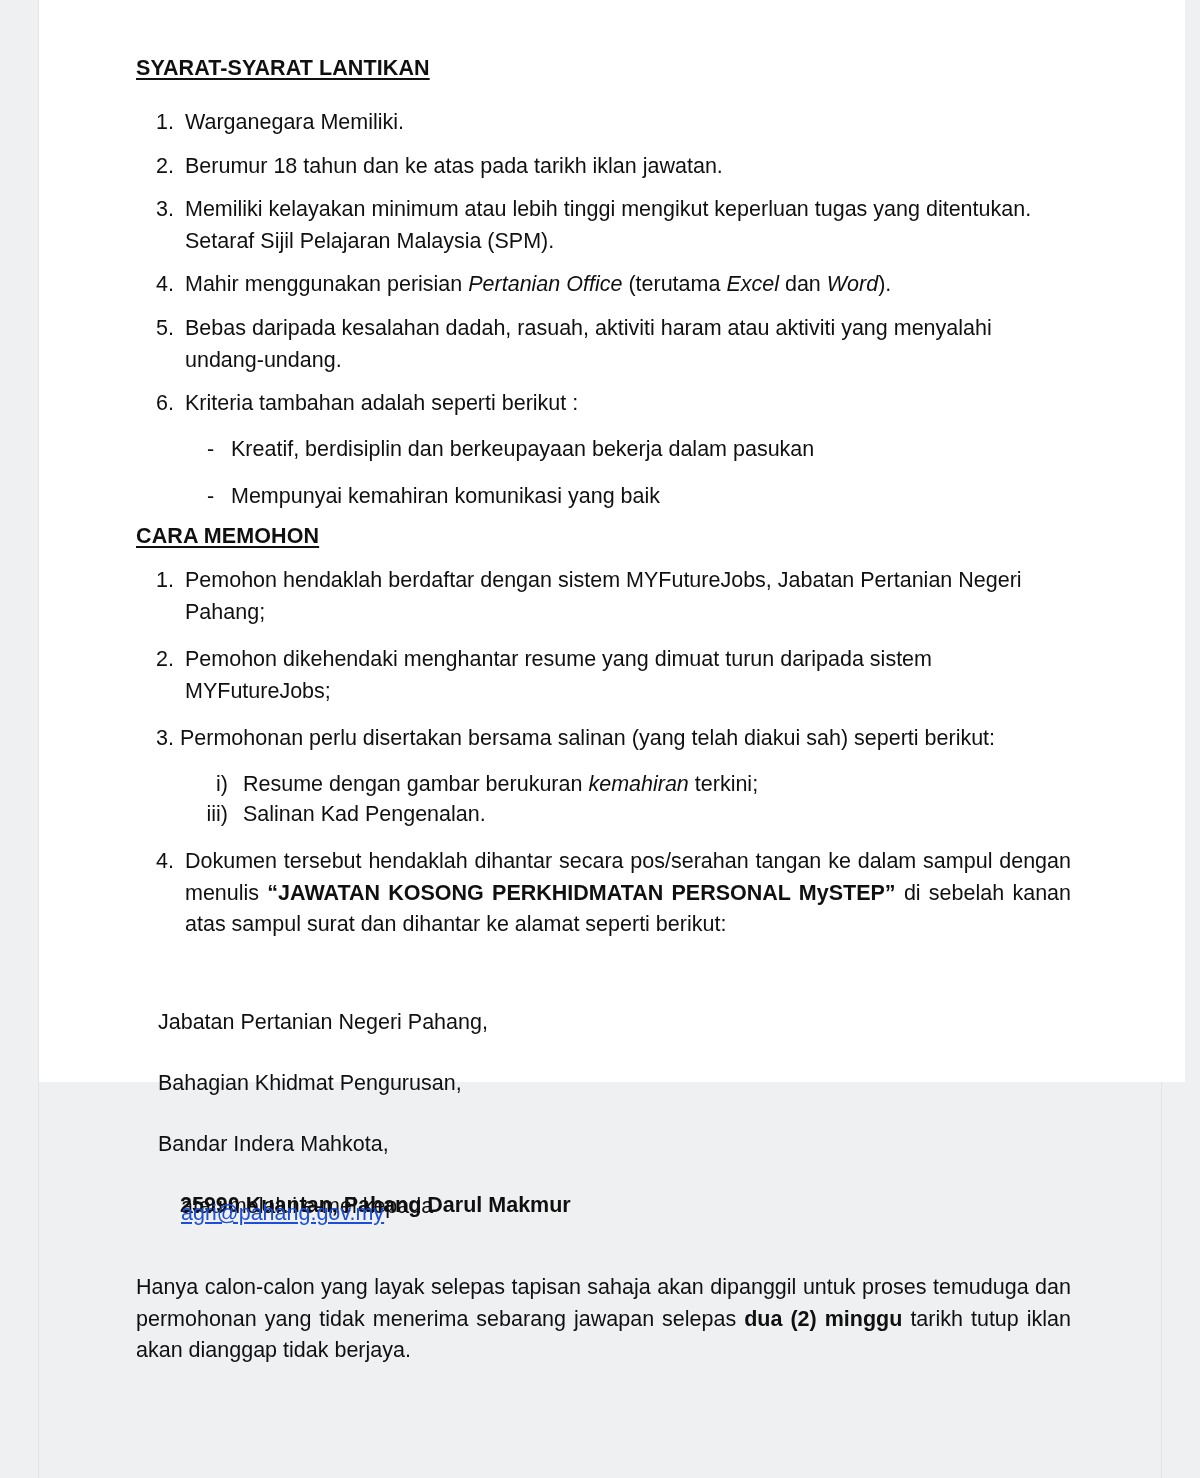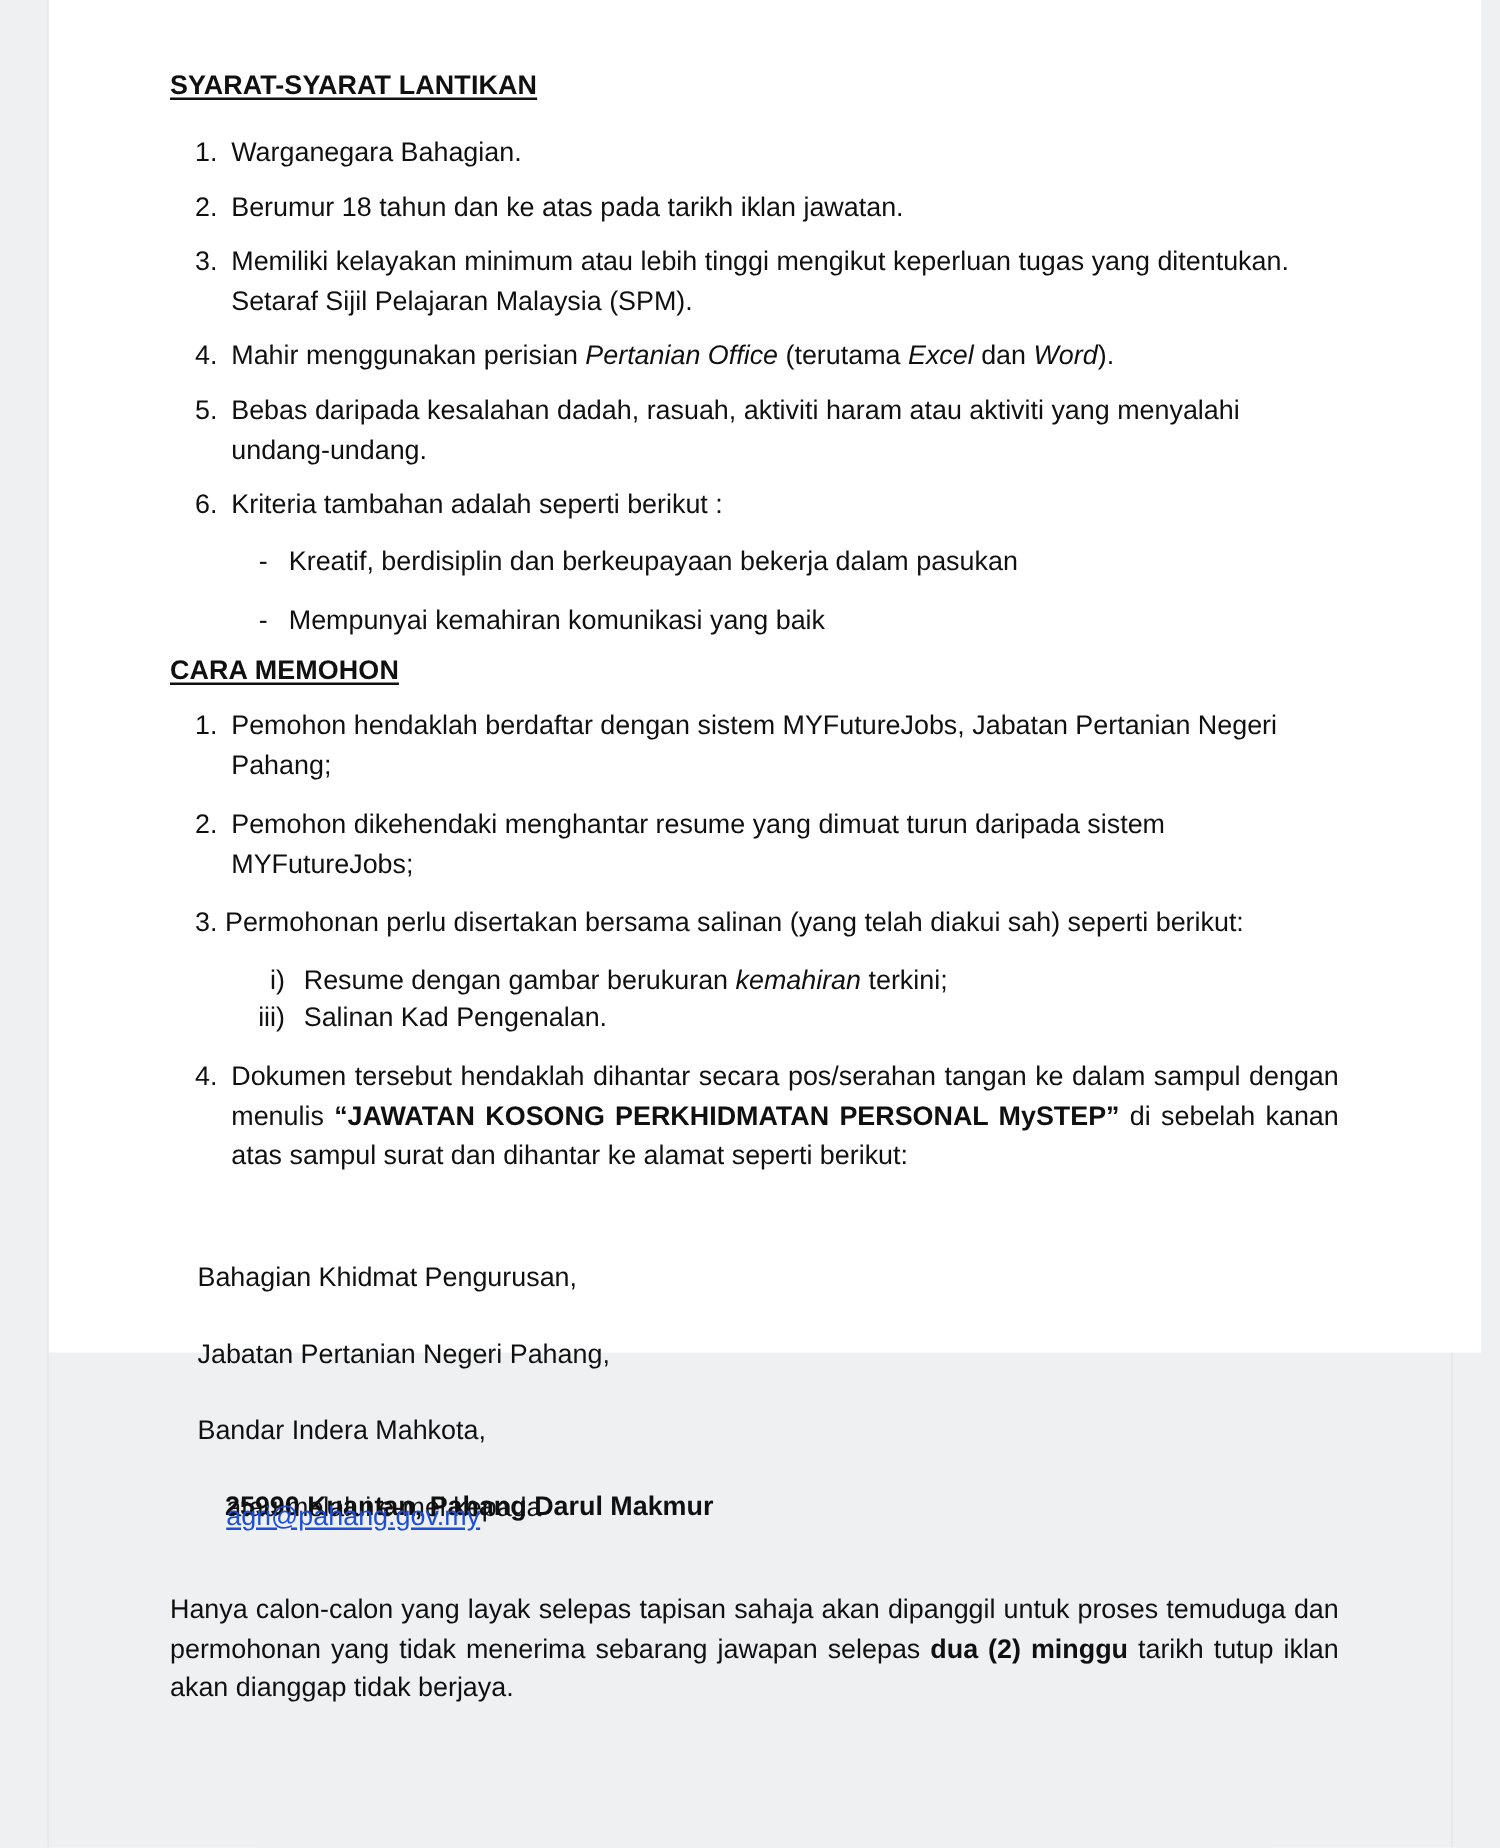--- a/index.html
+++ b/index.html
@@ -170,21 +170,21 @@
 
 <div class="page">
   <div class="doc">
 
     <div class="section-heading" id="h-syarat">SYARAT-SYARAT LANTIKAN</div>
 
     <ol class="num-list" id="list-syarat">
 
       <li>
         <span class="marker">1.</span>
-        <span class="txt">Warganegara Bahagian.</span>
+        <span class="txt">Warganegara Memiliki.</span>
       </li>
 
       <li>
         <span class="marker">2.</span>
         <span class="txt">Berumur 18 tahun dan ke atas pada tarikh iklan jawatan.</span>
       </li>
 
       <li>
         <span class="marker">3.</span>
         <span class="txt">Memiliki kelayakan minimum atau lebih tinggi mengikut keperluan tugas yang ditentukan. Setaraf Sijil Pelajaran Malaysia (SPM).</span>
@@ -247,22 +247,22 @@
         </ul>
       </li>
 
       <li>
         <span class="marker">4.</span>
         <span class="txt justify">Dokumen tersebut hendaklah dihantar secara pos/serahan tangan ke dalam sampul dengan menulis <strong class="bd">“JAWATAN KOSONG PERKHIDMATAN PERSONAL MySTEP”</strong> di sebelah kanan atas sampul surat dan dihantar ke alamat seperti berikut:</span>
       </li>
     </ol>
 
     <div class="address">
+      <span class="line">Jabatan Pertanian Negeri Pahang,</span>
       <span class="line">Bahagian Khidmat Pengurusan,</span>
-      <span class="line">Jabatan Pertanian Negeri Pahang,</span>
       <span class="line">Bandar Indera Mahkota,</span>
       <span class="line bold">25990 Kuantan, Pahang Darul Makmur</span>
     </div>
 
     <div class="email-intro">atau melalui e-mel kepada</div>
     <a class="email-link" href="#">agri@pahang.gov.my</a>
 
     <div class="closing">
       <span>Hanya calon-calon yang layak selepas tapisan sahaja akan dipanggil untuk proses temuduga dan permohonan yang tidak menerima sebarang jawapan selepas </span><strong class="bd">dua (2) minggu</strong><span> tarikh tutup iklan akan dianggap tidak berjaya.</span>
     </div>

